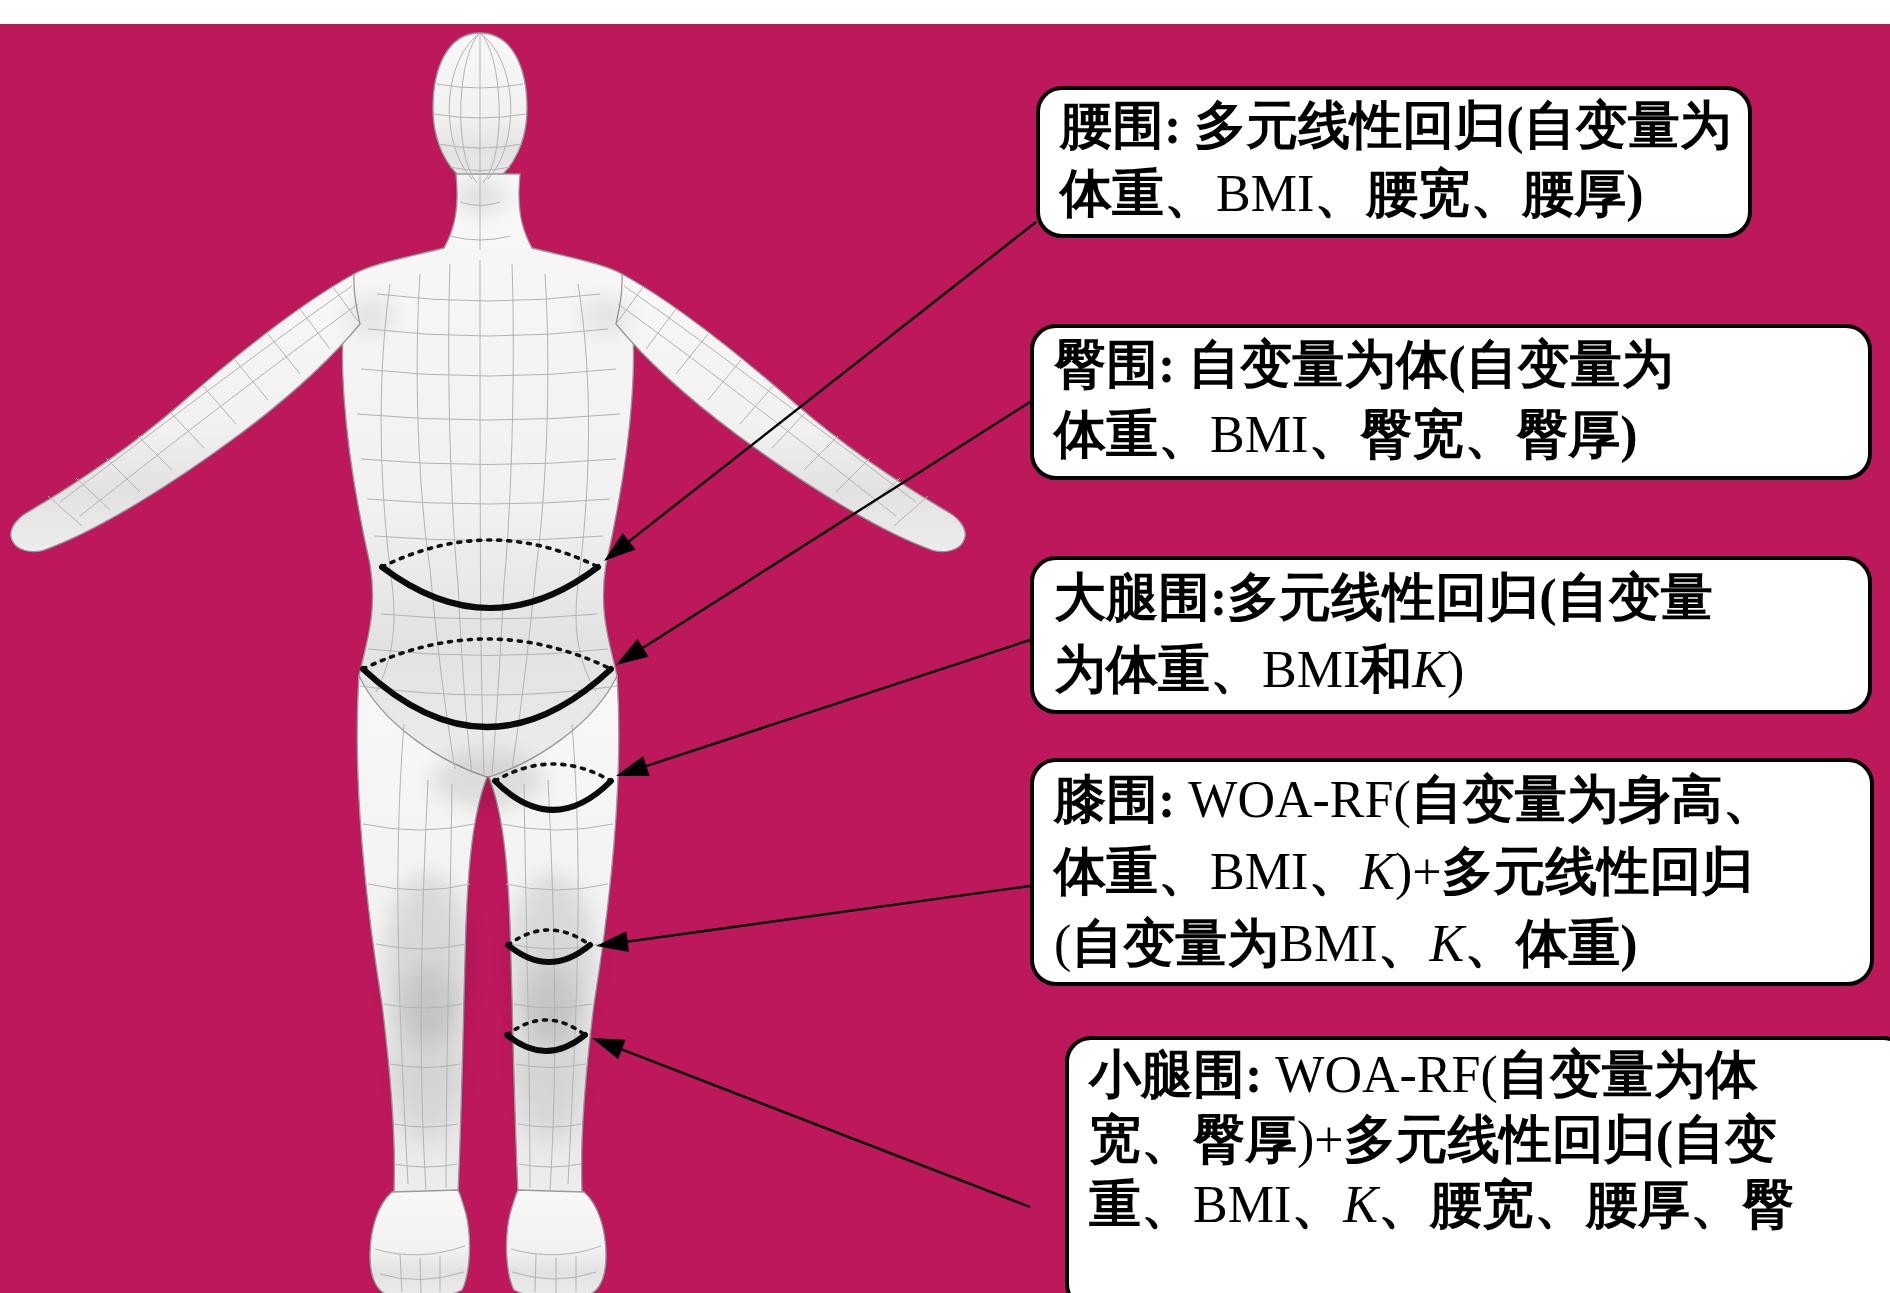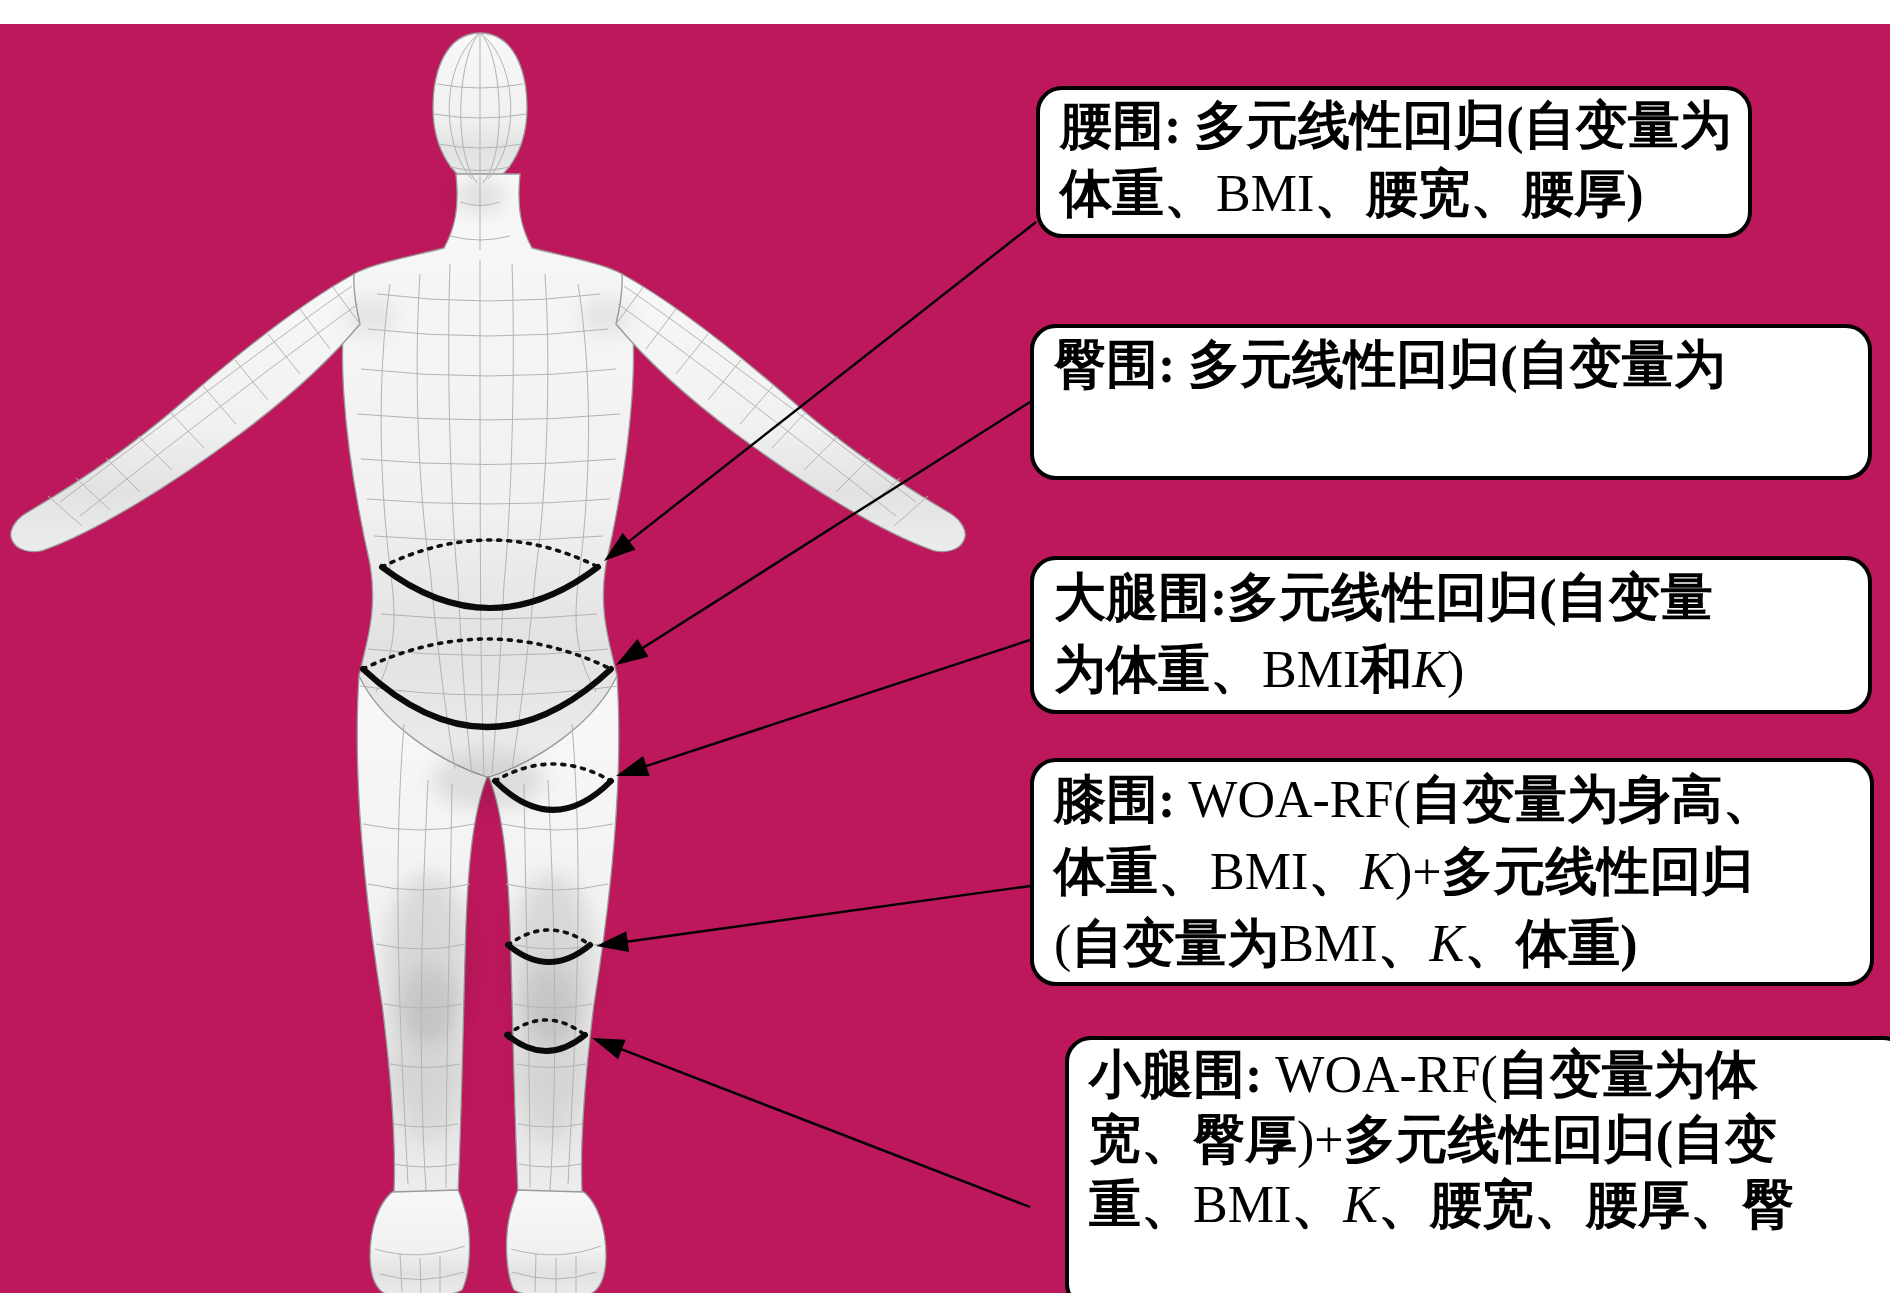--- a/index.html
+++ b/index.html
@@ -172,21 +172,22 @@
         <line x1="1030" y1="1183" x2="608.7932941209755" y2="1020.4796043526138" stroke="#000" stroke-width="2.4"></line>
         <polygon points="592,1014 625.6345143096478,1015.7232083896332 618.0749758982649,1035.3153848641045" fill="#000"></polygon>
       </g>
   </svg>
 
   <div class="ann-box" style="left: 1036px; top: 62px; width: 716px; height: 152px; line-height: 68px;">
       <div class="ann-line"><span class="run-cn">腰围: 多元线性回归(自变量为</span></div>
       <div class="ann-line"><span class="run-cn">体重、</span><span class="run-lat">BMI</span><span class="run-cn">、腰宽、腰厚)</span></div>
     </div>
   <div class="ann-box" style="left: 1030px; top: 300px; width: 842px; height: 156px; line-height: 70px;">
-      <div class="ann-line"><span class="run-cn">臀围: 多元线性回归(自变量为</span></div>
+      <div class="ann-line"><span class="run-cn">臀围: 自变量为体(自变量为</span></div>
+      <div class="ann-line"><span class="run-cn">体重、</span><span class="run-lat">BMI</span><span class="run-cn">、臀宽、臀厚)</span></div>
     </div>
   <div class="ann-box" style="left: 1030px; top: 734px; width: 844px; height: 228px; line-height: 72px;">
       <div class="ann-line"><span class="run-cn">膝围: </span><span class="run-lat">WOA-RF(</span><span class="run-cn">自变量为身高、</span></div>
       <div class="ann-line"><span class="run-cn">体重、</span><span class="run-lat">BMI</span><span class="run-cn">、</span><span class="run-it">K</span><span class="run-lat">)+</span><span class="run-cn">多元线性回归</span></div>
       <div class="ann-line"><span class="run-lat">(</span><span class="run-cn">自变量为</span><span class="run-lat">BMI</span><span class="run-cn">、</span><span class="run-it">K</span><span class="run-cn">、体重)</span></div>
     </div>
   <div class="ann-box" style="left: 1030px; top: 532px; width: 842px; height: 158px; line-height: 72px;">
       <div class="ann-line"><span class="run-cn">大腿围:多元线性回归(自变量</span></div>
       <div class="ann-line"><span class="run-cn">为体重、</span><span class="run-lat">BMI</span><span class="run-cn">和</span><span class="run-it">K</span><span class="run-lat">)</span></div>
     </div>

